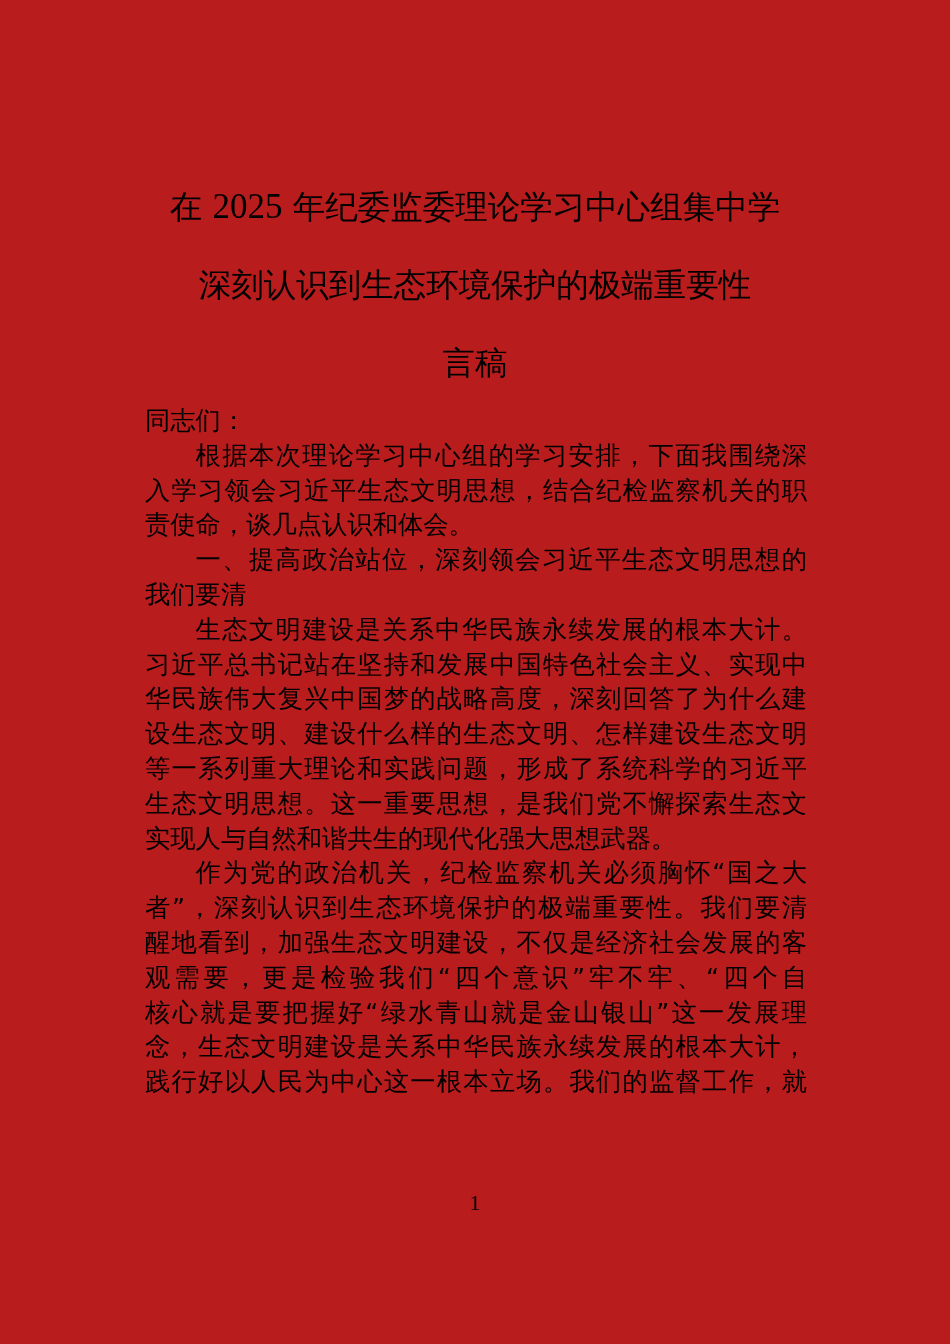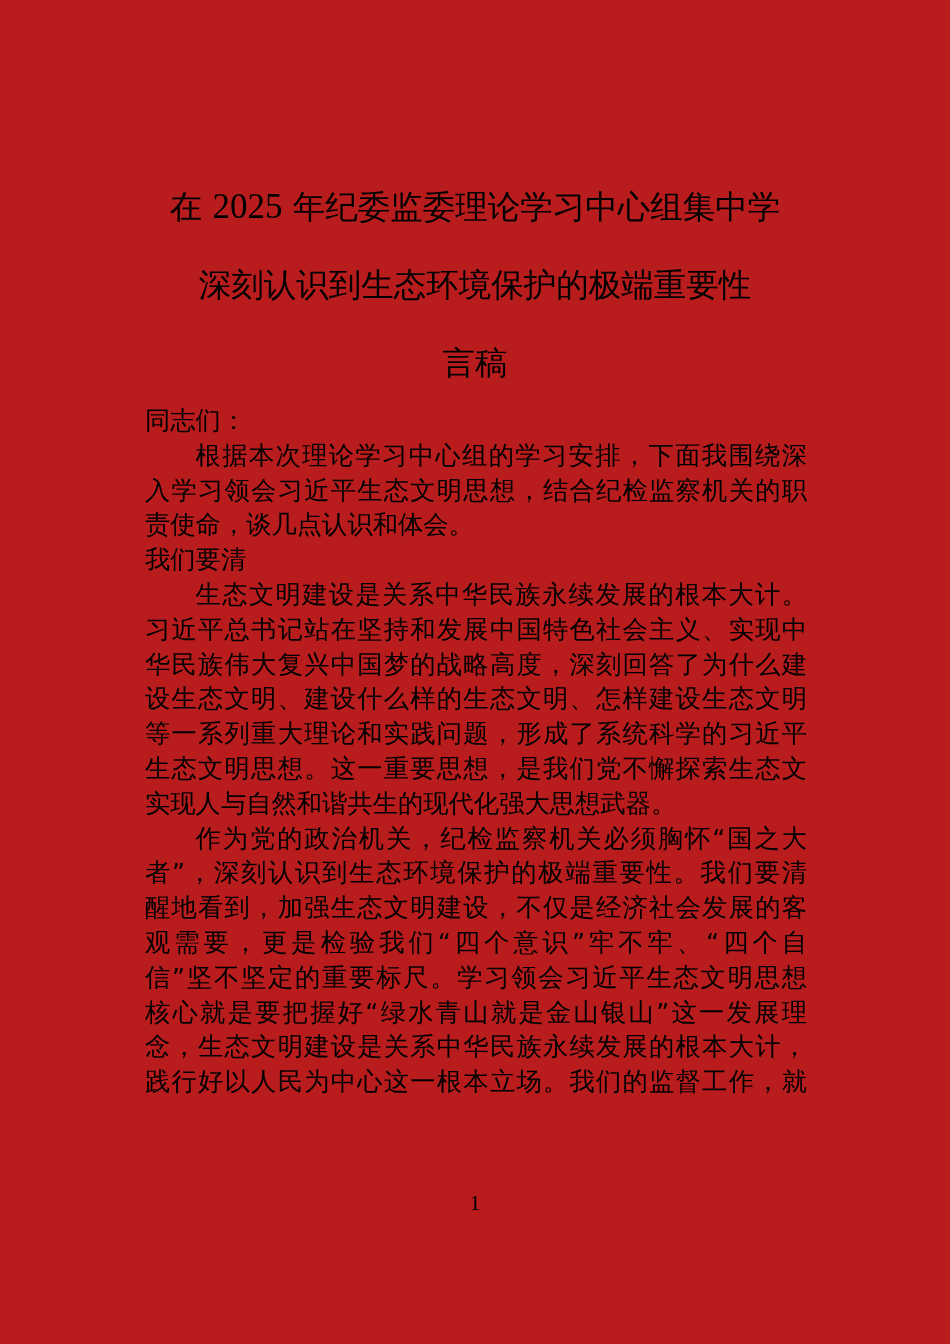--- a/index.html
+++ b/index.html
@@ -86,39 +86,39 @@
   <div class="body-text">
     <span class="l last">同志们：</span>
 
     <div>
       <span class="l indent">根据本次理论学习中心组的学习安排，下面我围绕深</span>
       <span class="l">入学习领会习近平生态文明思想，结合纪检监察机关的职</span>
       <span class="l last">责使命，谈几点认识和体会。</span>
     </div>
 
     <div>
+      <span class="l indent">一、提高政治站位，深刻领会习近平生态文明思想的</span>
       <span class="l last">我们要清</span>
     </div>
 
     <div>
       <span class="l indent">生态文明建设是关系中华民族永续发展的根本大计。</span>
       <span class="l">习近平总书记站在坚持和发展中国特色社会主义、实现中</span>
       <span class="l">华民族伟大复兴中国梦的战略高度，深刻回答了为什么建</span>
       <span class="l">设生态文明、建设什么样的生态文明、怎样建设生态文明</span>
       <span class="l">等一系列重大理论和实践问题，形成了系统科学的习近平</span>
       <span class="l">生态文明思想。这一重要思想，是我们党不懈探索生态文</span>
       <span class="l last">实现人与自然和谐共生的现代化强大思想武器。</span>
     </div>
 
     <div>
       <span class="l indent">作为党的政治机关，纪检监察机关必须胸怀“国之大</span>
       <span class="l">者”，深刻认识到生态环境保护的极端重要性。我们要清</span>
       <span class="l">醒地看到，加强生态文明建设，不仅是经济社会发展的客</span>
       <span class="l">观需要，更是检验我们“四个意识”牢不牢、“四个自</span>
-      <span class="l">信”坚不坚定的重要标尺。学习领会习近平生态文明思想</span>
       <span class="l">核心就是要把握好“绿水青山就是金山银山”这一发展理</span>
       <span class="l">念，生态文明建设是关系中华民族永续发展的根本大计，</span>
       <span class="l">践行好以人民为中心这一根本立场。我们的监督工作，就</span>
     </div>
   </div>
 
   <div class="page-number">1</div>
 </div>
 
 </body></html>

